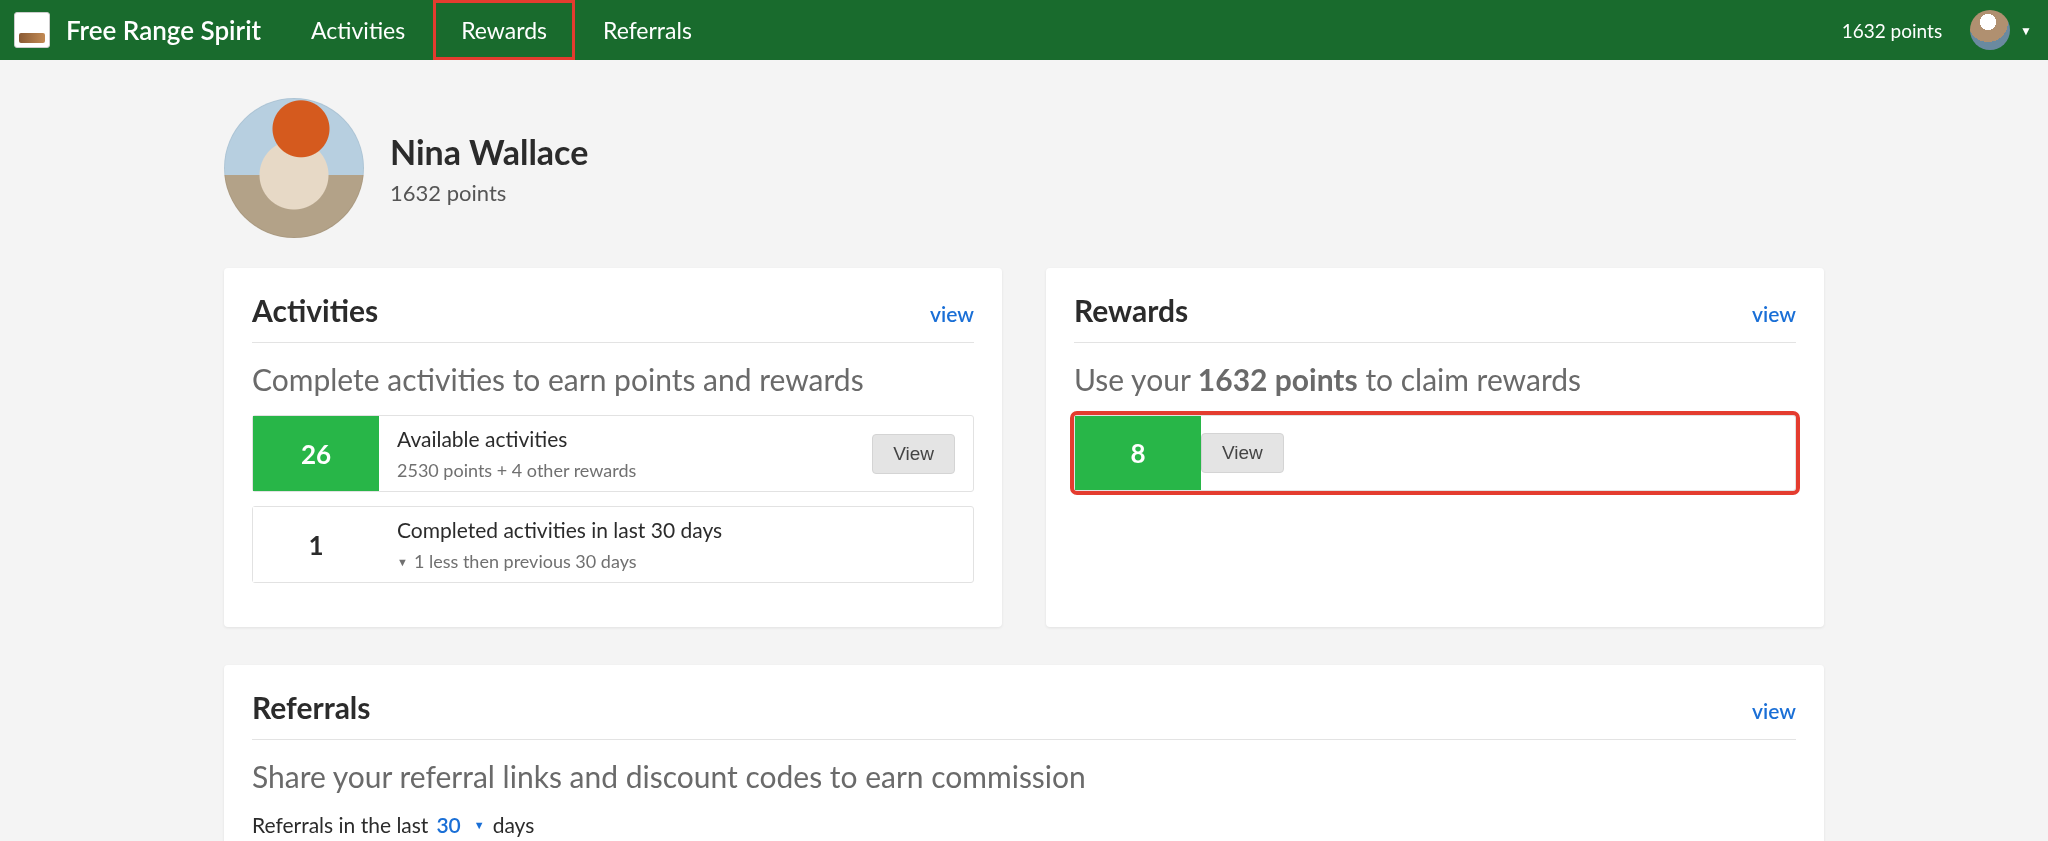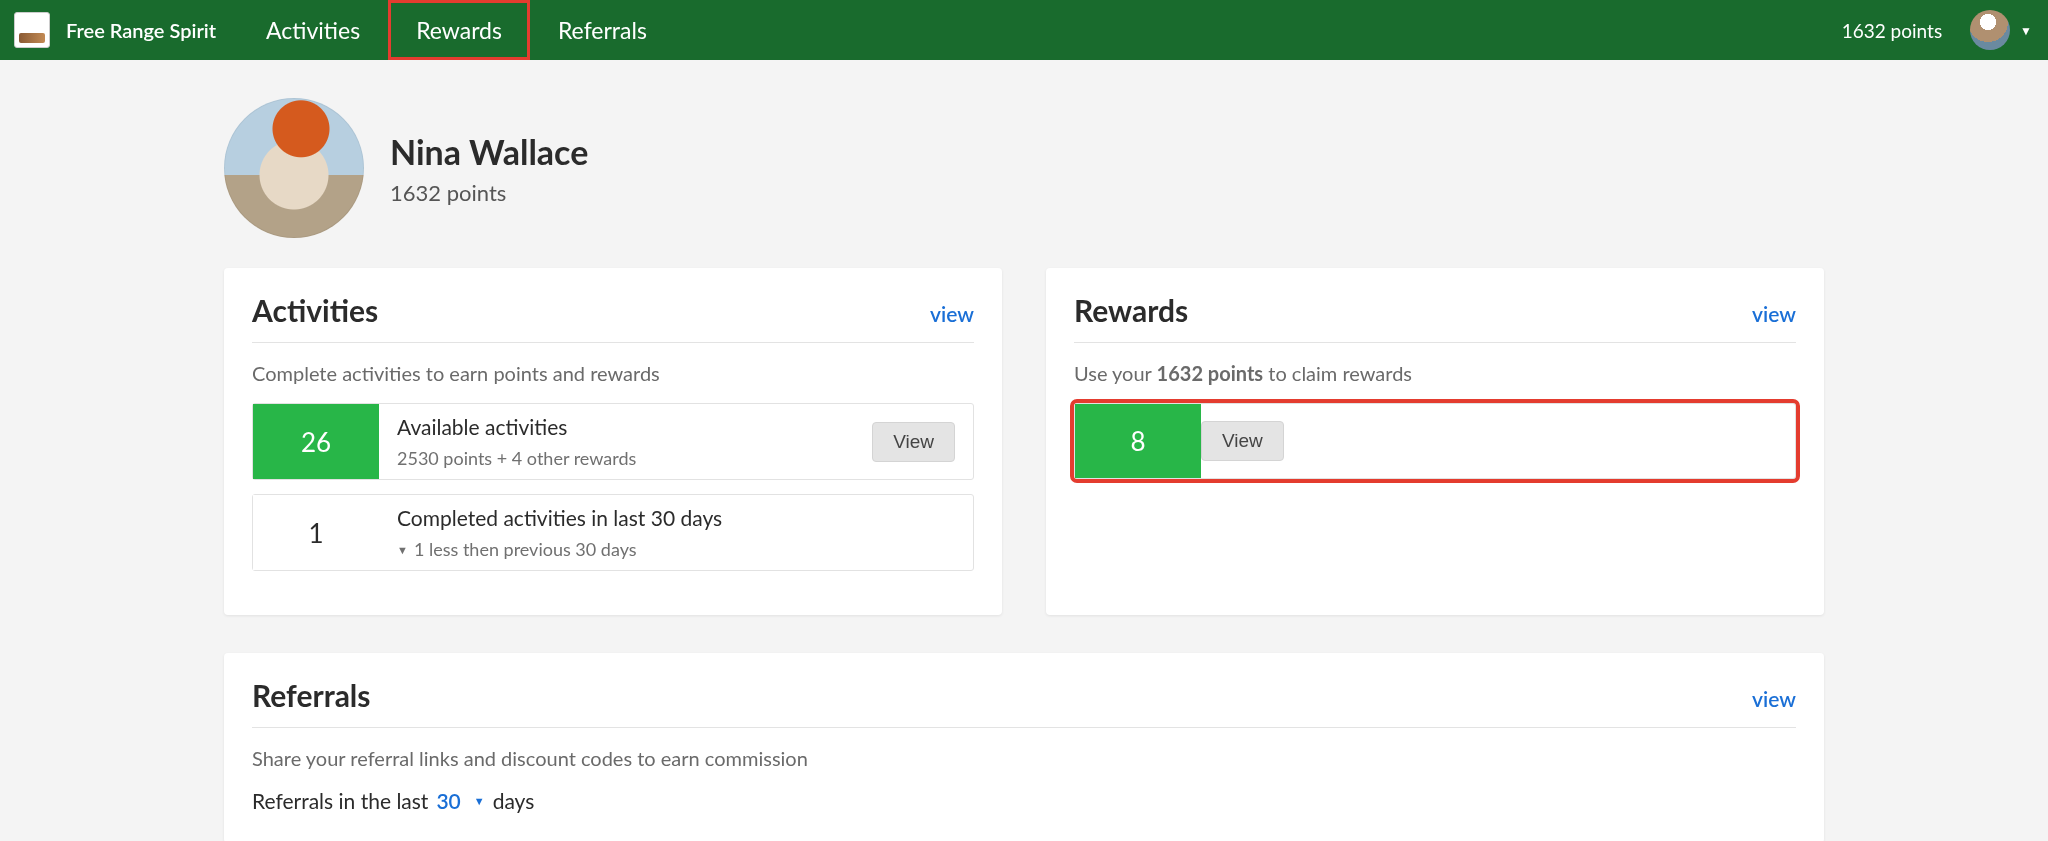--- a/index.html
+++ b/index.html
@@ -35,21 +35,21 @@
   overflow: hidden;
 }
 .brand-logo::before {
   content: "";
   position: absolute;
   left: 4px; right: 4px; top: 20px; height: 10px;
   background: linear-gradient(90deg,#8a5a34,#c28a54);
   border-radius: 2px;
 }
 .brand-name {
-  font-size: 20px;
+  font-size: 26px;
   font-weight: 600;
   color: #fff;
 }
 .nav-tabs {
   display: flex;
   height: 100%;
 }
 .nav-tab {
   display: flex;
   align-items: center;
@@ -143,21 +143,21 @@
   font-weight: 700;
   color: #2b2b2b;
 }
 .card-view-link {
   font-size: 21px;
   font-weight: 600;
   color: #1a6fd6;
   cursor: pointer;
 }
 .card-sub {
-  font-size: 20px;
+  font-size: 30px;
   color: #6a6a6a;
   margin-bottom: 18px;
 }
 .card-sub strong { font-weight: 700; }
 
 
 .stat-row {
   display: flex;
   align-items: stretch;
   border: 1px solid #e2e2e2;
@@ -169,21 +169,21 @@
 .stat-row.highlighted {
   outline: 4px solid #e43c2f;
   outline-offset: 0;
 }
 .stat-badge {
   width: 126px;
   display: flex;
   align-items: center;
   justify-content: center;
   font-size: 26px;
-  font-weight: 400;
+  font-weight: 700;
   color: #fff;
 }
 .stat-badge.green { background: #28b648; }
 .stat-badge.white { background: #fff; color: #2b2b2b; }
 .stat-body {
   flex: 1;
   display: flex;
   flex-direction: column;
   justify-content: center;
   padding: 10px 18px;

